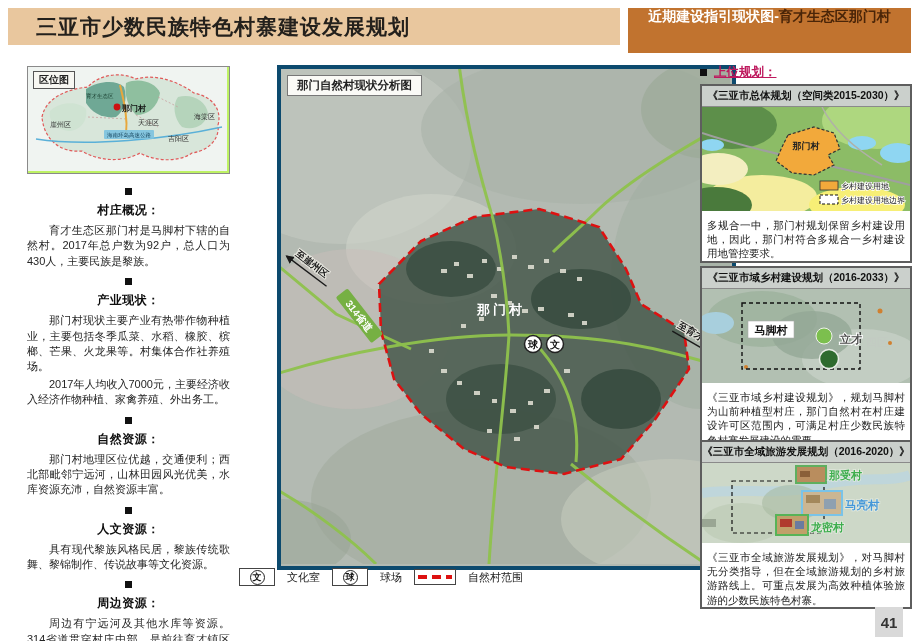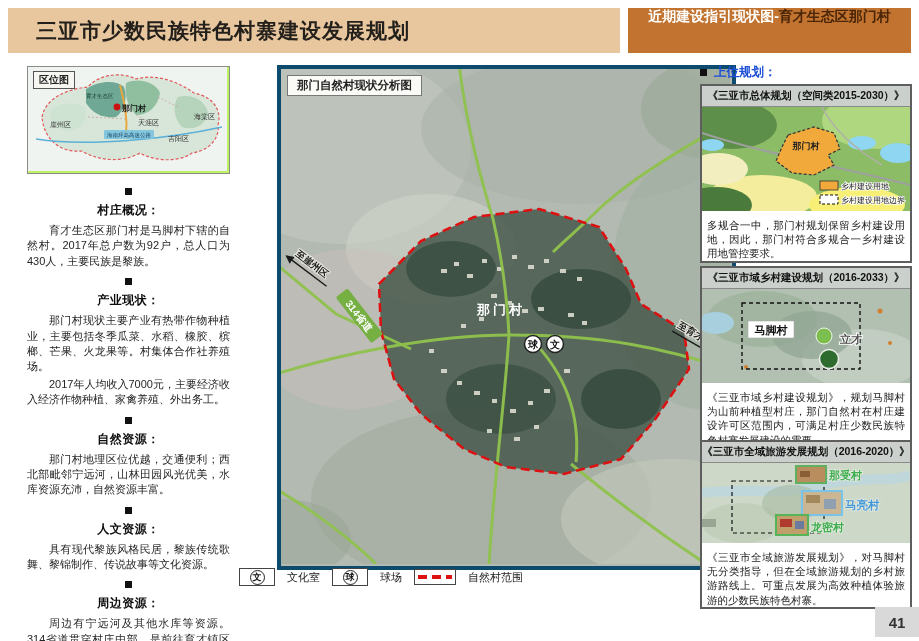--- a/index.html
+++ b/index.html
@@ -1,19 +1,19 @@
 <!DOCTYPE html>
 <html><head>
 <meta charset="utf-8">
 <style>
   html,body{margin:0;padding:0;background:#fff;}
   #page{position:relative;width:919px;height:641px;background:#ffffff;overflow:hidden;
         font-family:"Liberation Sans",sans-serif;color:#222;}
   
-  .hdr-left{position:absolute;left:8px;top:8px;width:612px;height:45px;background:#e9c79e;
+  .hdr-left{position:absolute;left:8px;top:8px;width:612px;height:37px;background:#e9c79e;
             display:flex;align-items:center;padding-left:28px;box-sizing:border-box;}
   .hdr-left span{font-size:21px;font-weight:bold;color:#23201c;letter-spacing:1px;}
   .hdr-right{position:absolute;left:628px;top:8px;width:283px;height:45px;background:#c1732f;
              display:flex;justify-content:center;}
   .hdr-right .w{color:#ffffff;font-weight:bold;font-size:14px;}
   .hdr-right .d{color:#4a2508;font-weight:bold;font-size:14px;}
   
   .locmap{position:absolute;left:27px;top:66px;width:201px;height:106px;border:1px solid #8a8a8a;background:#bef264;}
   .locmap-label{position:absolute;left:5px;top:4px;background:#f7f7f2;border:1px solid #555;
                 font-size:10px;font-weight:bold;padding:1px 5px;color:#222;z-index:2;}
@@ -30,26 +30,26 @@
          box-shadow:0 0 0 1px #88907f;z-index:3;}
   .legendrow{position:absolute;left:239px;top:568px;display:flex;align-items:center;gap:12px;font-size:11px;color:#222;}
   .leg-box{width:34px;height:16px;border:1px solid #444;background:#fff;display:flex;align-items:center;justify-content:center;}
   .leg-circ{width:13px;height:13px;border:1.3px solid #222;border-radius:50%;font-size:9px;font-weight:bold;
             display:flex;align-items:center;justify-content:center;color:#111;}
   .leg-dash{width:40px;height:14px;border:1px solid #444;background:#fff;display:flex;align-items:center;justify-content:center;}
   .leg-dash i{display:block;width:34px;height:4px;
       background:repeating-linear-gradient(90deg,#dd1111 0 9px,transparent 9px 14px);}
   
   .rhead{position:absolute;left:700px;top:64px;display:flex;align-items:center;gap:7px;}
-  .rhead b{font-size:12.5px;color:#1d4ed8;}
+  .rhead b{font-size:12.5px;color:#be185d;text-decoration:underline;}
   .panel{position:absolute;left:700px;width:212px;border:2px solid #5e5e5e;background:#fff;box-sizing:border-box;}
   .panel-h{height:20px;background:#cbd0cc;border-bottom:1px solid #8a8a8a;display:flex;align-items:center;
            justify-content:center;font-size:10.5px;font-weight:bold;color:#111;white-space:nowrap;}
   .panel-t{font-size:10.5px;line-height:1.35;color:#222;padding:3px 5px 0 5px;text-align:justify;}
-  .pagenum{position:absolute;left:875px;top:607px;width:44px;height:30px;background:#d9d9d9;
+  .pagenum{position:absolute;left:875px;top:607px;width:28px;height:30px;background:#d9d9d9;
            display:flex;align-items:center;justify-content:center;font-size:15px;font-weight:bold;color:#333;}
   svg text{font-family:"Liberation Sans",sans-serif;}
 </style>
 </head>
 <body>
 
 <div id="page">
 
   <div class="hdr-left">
     <span>三亚市少数民族特色村寨建设发展规划</span>

